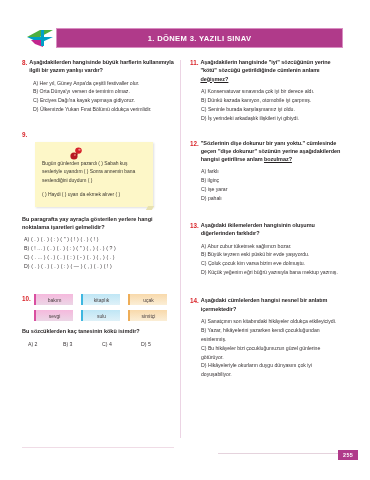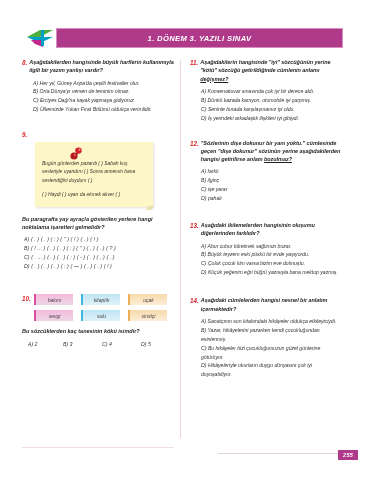--- a/index.html
+++ b/index.html
@@ -1,21 +1,21 @@
 <!DOCTYPE html>
 <html><head>
 <meta charset="utf-8">
 <style>
   html,body{margin:0;padding:0;}
   body{
     width:370px;height:480px;background:#ffffff;
     font-family:"Liberation Sans", sans-serif;
     color:#231f20;overflow:hidden;
   }
-  .page{position:relative;width:370px;height:480px;font-style:italic;}
+  .page{position:relative;width:370px;height:480px;}
 
   
   .header{position:absolute;left:27px;top:28px;width:316px;height:20px;display:flex;align-items:stretch;}
   .logo{width:27px;height:20px;position:relative;flex:0 0 auto;}
   .logo svg{display:block;}
   .title-bar{
     flex:1 1 auto;background:#b03a8a;border:1px solid #d98ec2;
     display:flex;align-items:center;justify-content:center;
     box-sizing:border-box;margin-left:2px;
   }

